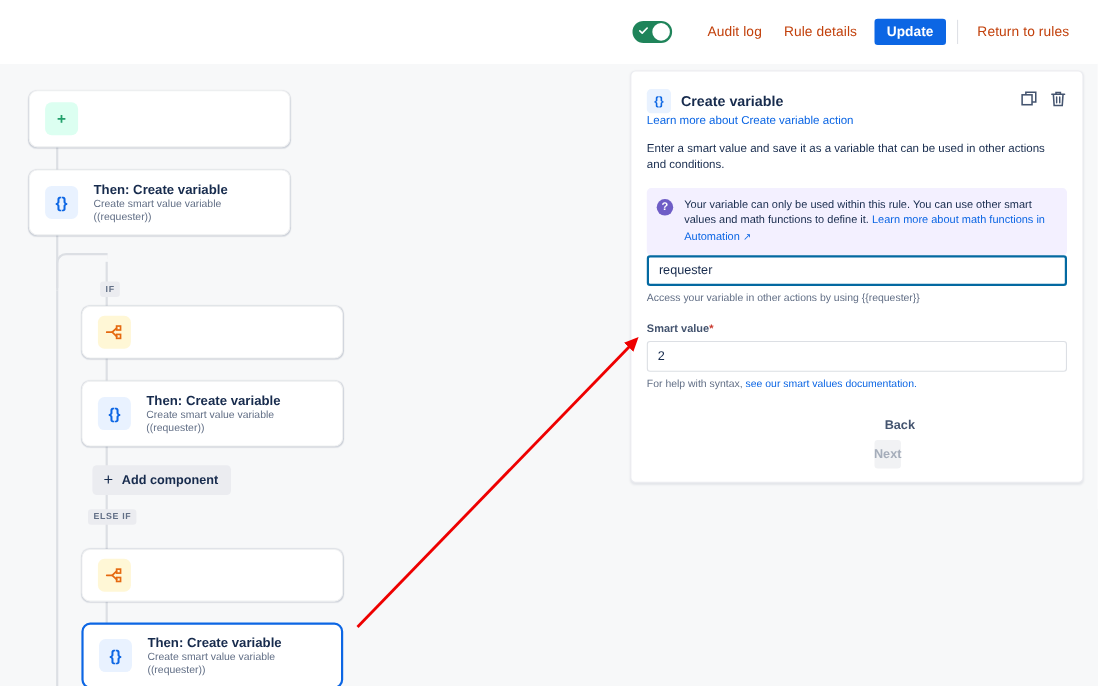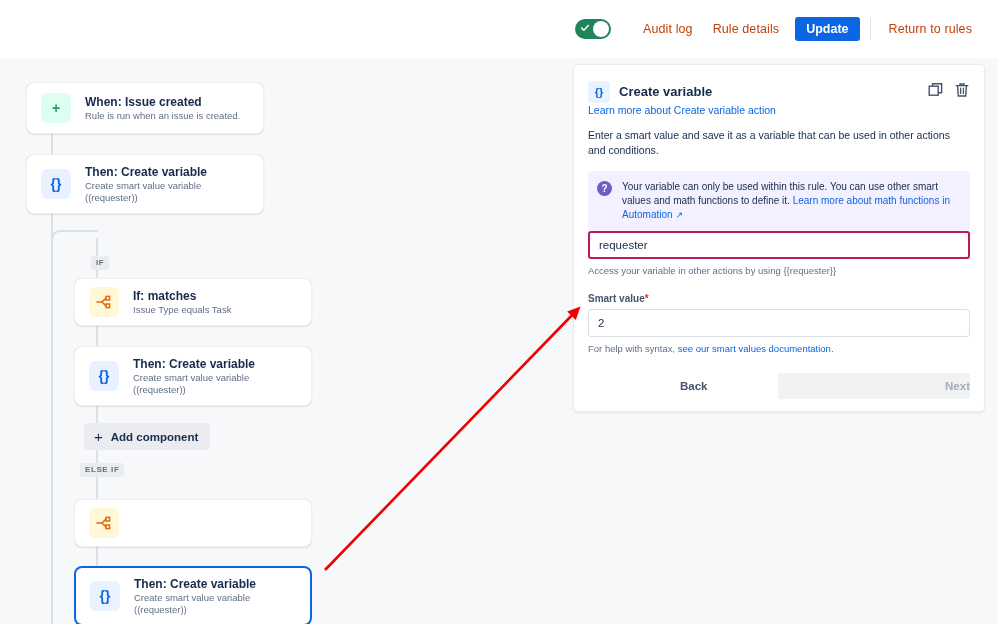--- a/index.html
+++ b/index.html
@@ -300,34 +300,35 @@
     border: 1px solid #dcdfe4;
     border-radius: 3px;
     background: #ffffff;
     font-family: "Liberation Sans", sans-serif;
     font-size: 11.5px;
     color: #172b4d;
     padding: 0 9px;
     outline: none;
   }
   .text-input.focused {
-    border: 2px solid #be185d;
+    border: 2px solid #0369a1;
   }
   .help-text {
     font-size: 9.5px;
     color: #626f86;
     margin-top: 5px;
     line-height: 13px;
   }
   .help-text .help-link { color: #0c66e4; cursor: pointer; }
 
   .panel-footer {
     margin-top: 18px;
     display: flex;
     align-items: center;
+    flex-direction: column;
   }
   #back-button {
     font-size: 11.5px;
     font-weight: bold;
     color: #44546f;
     padding: 7px 14px;
     border-radius: 3px;
     cursor: pointer;
     margin-left: 78px;
   }
@@ -379,24 +380,20 @@
 
   <div class="corner" style="left:51px; top:172px; width:45px; height:30px;"></div>
   <div class="vline" style="left:96px; top:180px; height:384px;"></div>
 
   <div class="branch-badge" style="left:91px; top:198px;">IF</div>
   <div class="branch-badge" style="left:80px; top:405px;">ELSE IF</div>
 
   <div class="rule-card" style="left:26px; top:24px; width:238px; height:52px;">
     <div class="card-icon green">
       <span class="glyph" style="color:#22a06b">+</span>
-    </div>
-    <div class="card-text">
-      <div class="card-title">When: Issue created</div>
-      <div class="card-sub">Rule is run when an issue is created.</div>
     </div>
   </div>
 
   <div class="rule-card" style="left:26px; top:96px; width:238px; height:60px;">
     <div class="card-icon blue">
       <span class="glyph" style="color:#0c66e4">{}</span>
     </div>
     <div class="card-text">
       <div class="card-title">Then: Create variable</div>
       <div class="card-sub">Create smart value variable</div>
@@ -405,24 +402,20 @@
   </div>
 
   <div class="rule-card" style="left:74px; top:220px; width:238px; height:48px;">
     <div class="card-icon amber">
       <svg width="16" height="14" viewBox="0 0 16 14">
         <path d="M1 7 H6" stroke="#e56910" stroke-width="1.6" fill="none" stroke-linecap="round"></path>
         <path d="M6 7 L10 3.2 M6 7 L10 10.8" stroke="#e56910" stroke-width="1.6" fill="none" stroke-linecap="round"></path>
         <rect x="10" y="1.4" width="3.6" height="3.6" fill="none" stroke="#e56910" stroke-width="1.5"></rect>
         <rect x="10" y="9" width="3.6" height="3.6" fill="none" stroke="#e56910" stroke-width="1.5"></rect>
       </svg>
-    </div>
-    <div class="card-text">
-      <div class="card-title">If: matches</div>
-      <div class="card-sub">Issue Type equals Task</div>
     </div>
   </div>
 
   <div class="rule-card" style="left:74px; top:288px; width:238px; height:60px;">
     <div class="card-icon blue">
       <span class="glyph" style="color:#0c66e4">{}</span>
     </div>
     <div class="card-text">
       <div class="card-title">Then: Create variable</div>
       <div class="card-sub">Create smart value variable</div>

